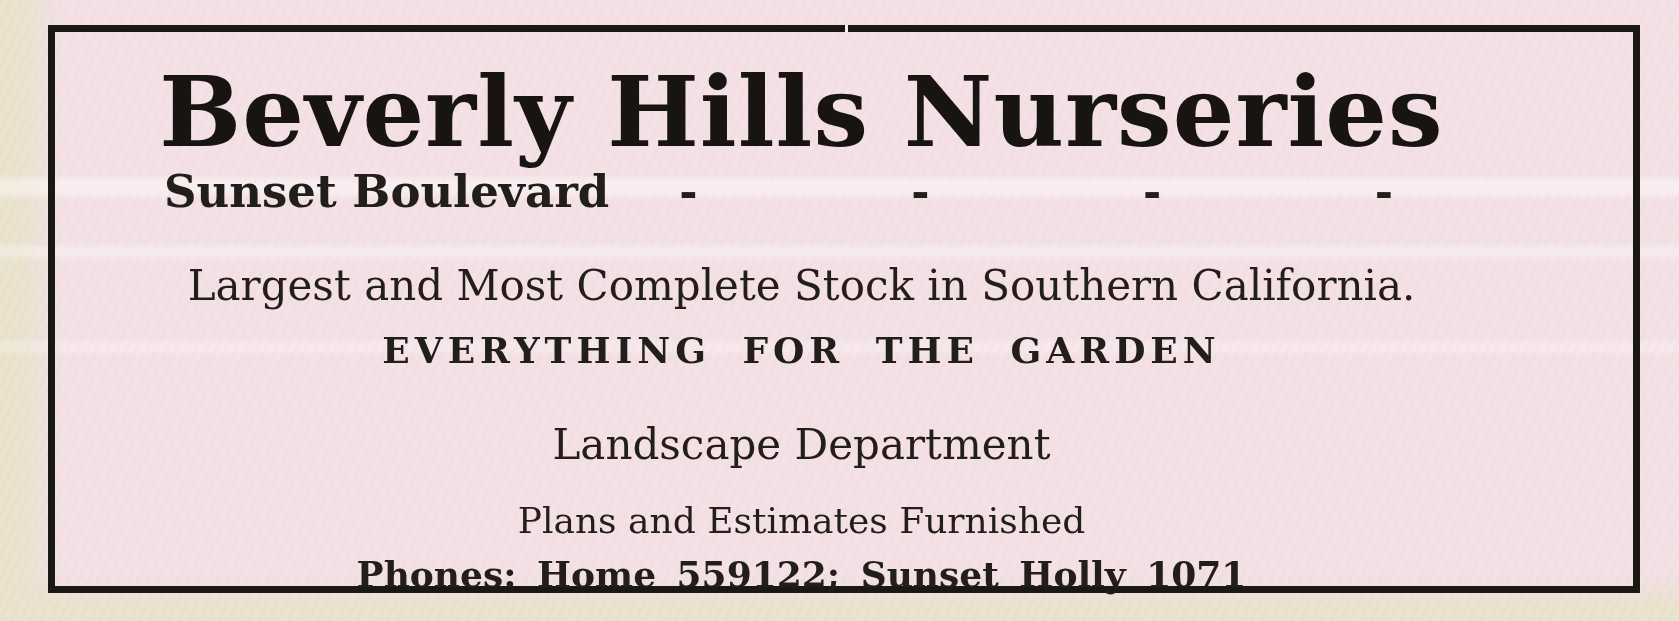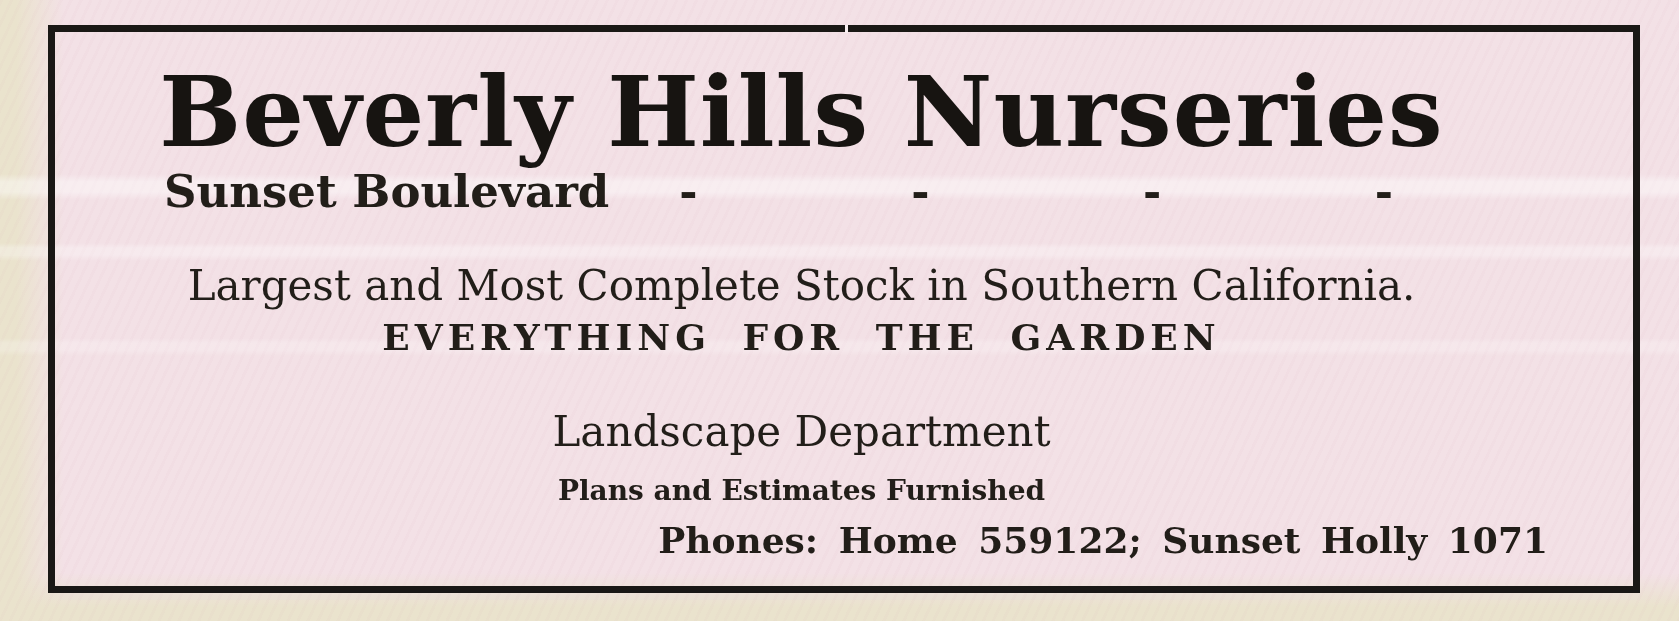--- a/index.html
+++ b/index.html
@@ -58,37 +58,36 @@
     flex:1;display:flex;justify-content:space-between;
     padding:0 55px 0 70px;
     font-size:44px;line-height:1;font-weight:bold;
   }
   .city{font-size:42px;line-height:1;white-space:nowrap;letter-spacing:1px;}
   .tagline{
     margin-top:48px;
     font-size:42px;line-height:1.15;font-weight:normal;
   }
   .slogan{
-    margin-top:8px;
+    margin-top:21px;
     font-size:36px;line-height:1.1;font-weight:bold;
     letter-spacing:5px;word-spacing:14px;
   }
   .department{
     margin-top:51px;
     font-size:42px;line-height:1.1;font-weight:normal;
   }
   .services{
-    margin-top:20px;
-    font-size:28px;line-height:1.15;font-weight:bold;
+    margin-top:32px;
+    font-size:36px;line-height:1.15;font-weight:normal;
   }
   .phones{
     margin-top:14px;
     font-size:36px;line-height:1.1;font-weight:bold;
     word-spacing:8px;
-    text-align:right;
   }
 </style>
 </head>
 <body>
 
 <div class="page">
 
   <div class="ad-frame">
     <div class="content">
 

